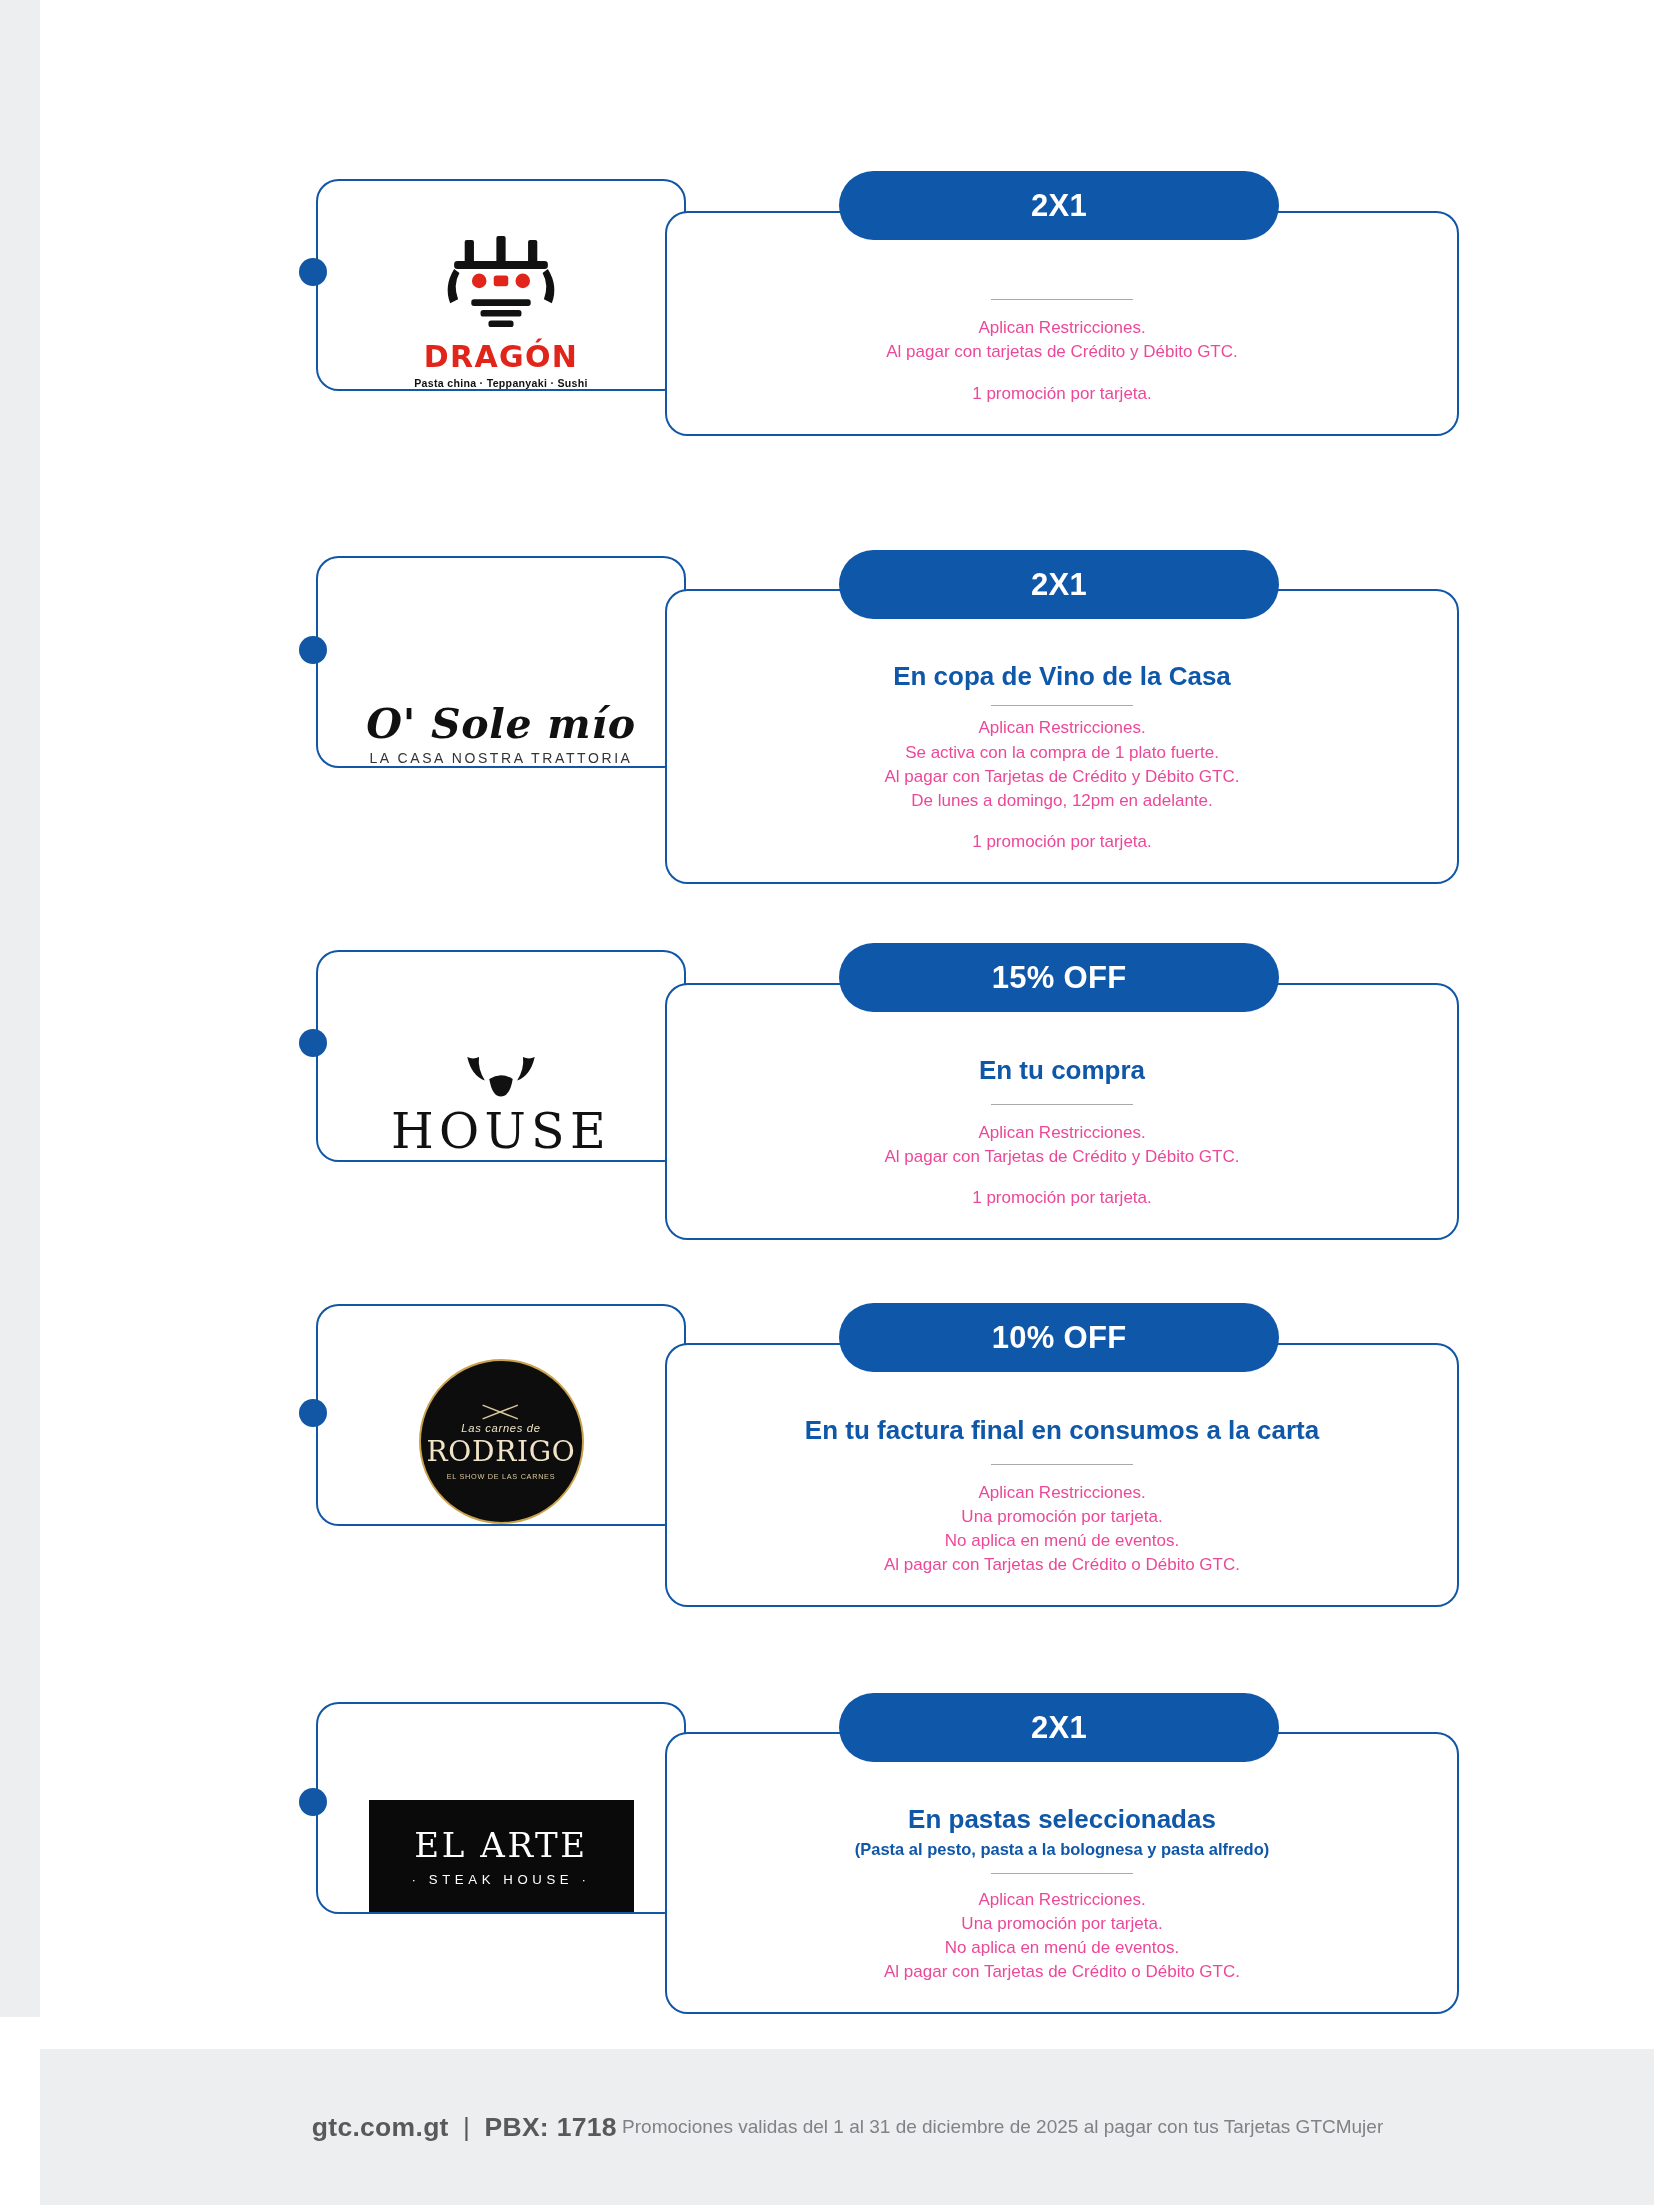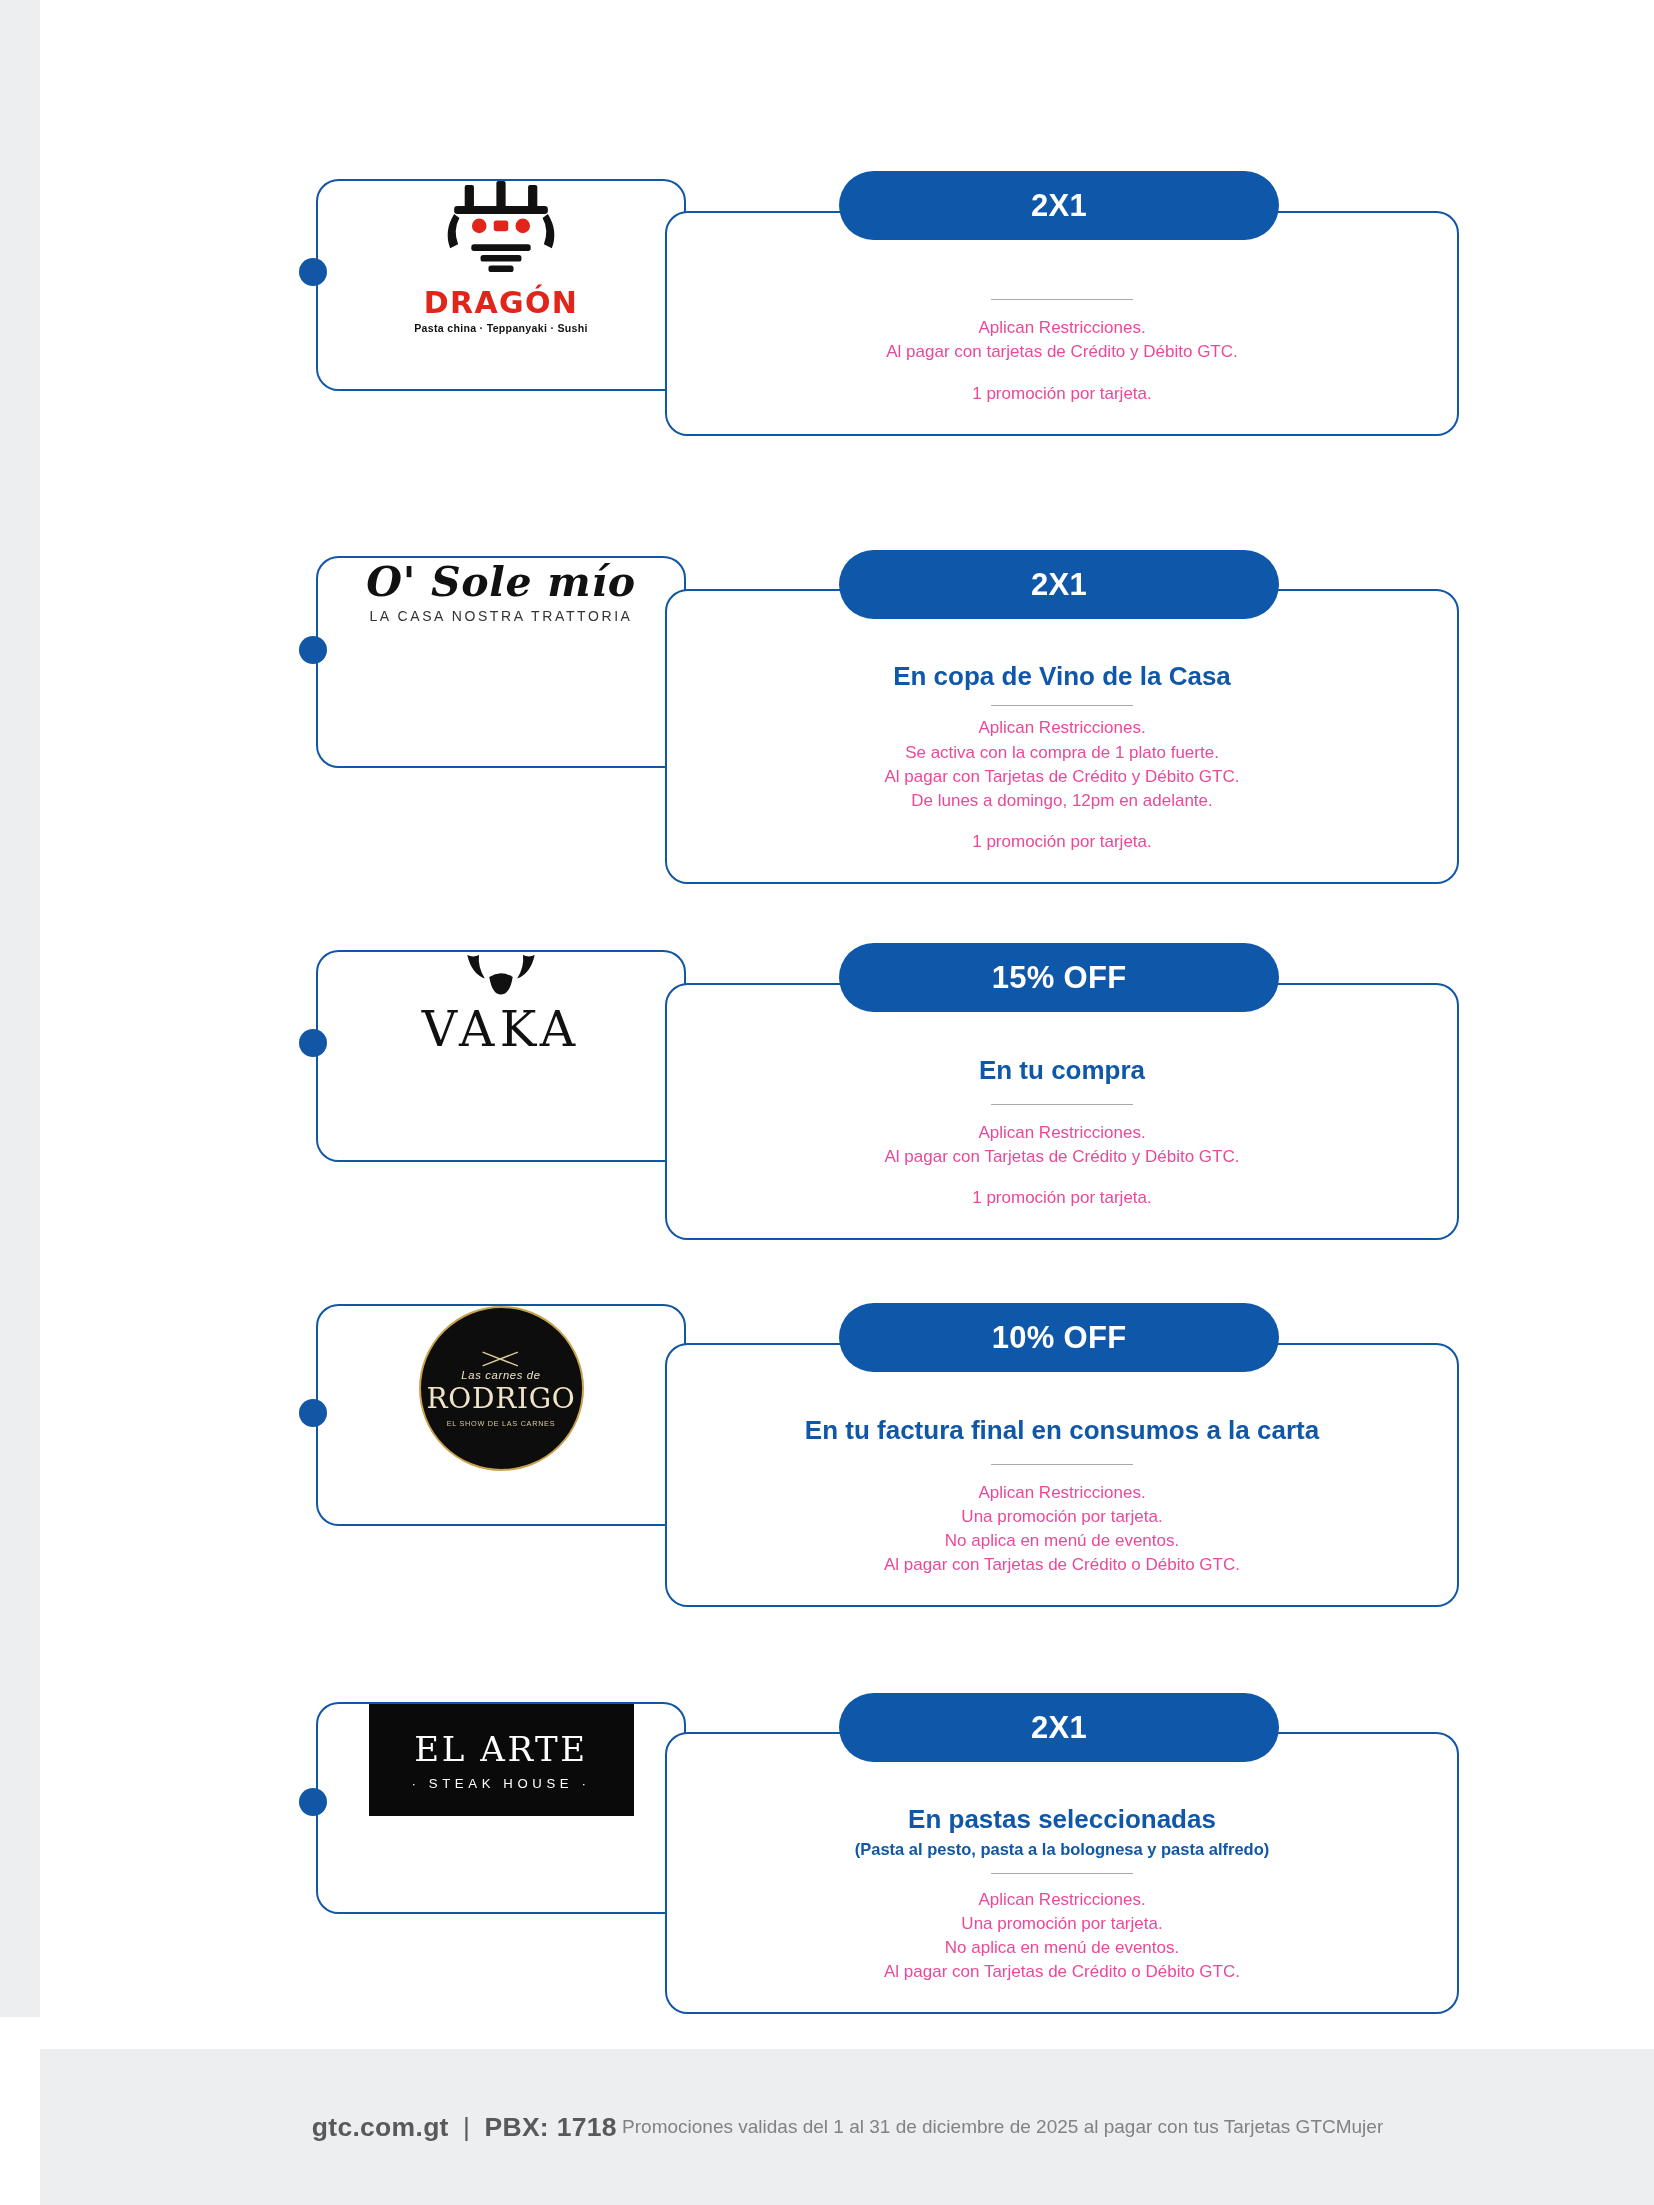--- a/index.html
+++ b/index.html
@@ -41,21 +41,21 @@
   
   .logo-card {
     position: absolute;
     left: 316px;
     width: 370px;
     height: 212px;
     border: 2px solid #1257a5;
     border-radius: 22.5px;
     background: #ffffff;
     display: flex;
-    align-items: flex-start;
+    align-items: flex-end;
     justify-content: center;
     z-index: 1;
   }
   .bullet {
     position: absolute;
     left: 299px;
     width: 28px; height: 28px;
     border-radius: 50%;
     background: #1257a5;
     z-index: 3;
@@ -296,21 +296,21 @@
 
     <div class="promo-row" style="height: 390px;">
       <div class="bullet" style="top: 172px;"></div>
       <div class="logo-card" style="top: 93px;">
         <div class="logo-vaka">
           <svg class="vaka-horns" viewBox="0 0 120 60">
             <path d="M14 4 q6 26 24 32 q-10 -16 -8 -32 q-8 4 -16 0z" fill="#111"></path>
             <path d="M106 4 q-6 26 -24 32 q10 -16 8 -32 q8 4 16 0z" fill="#111"></path>
             <path d="M44 34 q16 -10 32 0 q-4 24 -16 24 q-12 0 -16 -24z" fill="#111"></path>
           </svg>
-          <div class="vaka-word">VAKA</div>
+          <div class="vaka-word">HOUSE</div>
         </div>
       </div>
       <div class="badge" style="top: 86px;">15% OFF</div>
       <div class="info-card" style="top: 126px;">
         <div class="headline">En tu compra</div>
         <div class="divider"></div>
         <div class="terms">
           <div>Aplican Restricciones.</div>
           <div>Al pagar con Tarjetas de Crédito y Débito GTC.</div>
           <span class="gap"></span>

